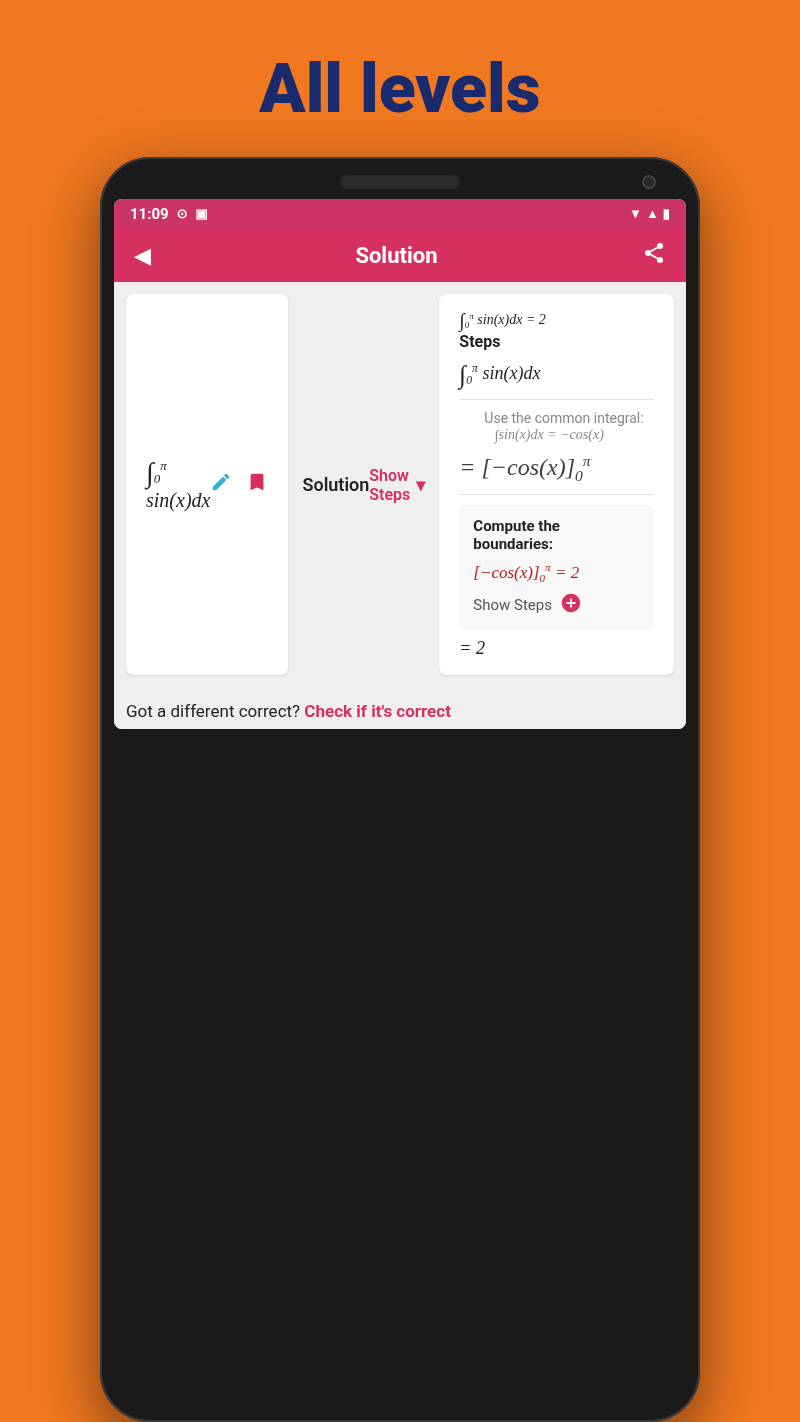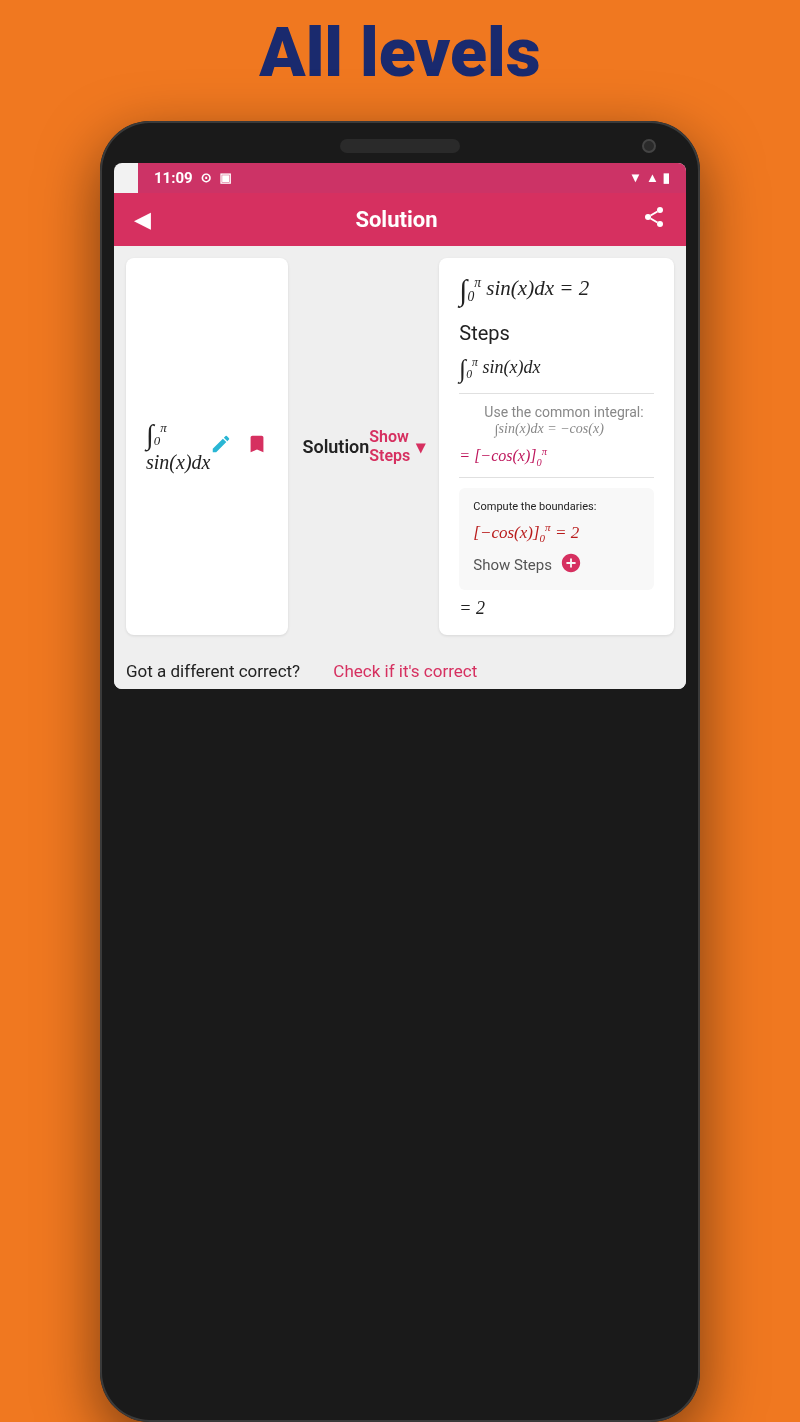--- a/index.html
+++ b/index.html
@@ -14,21 +14,21 @@
       flex-direction: column;
       align-items: center;
     }
 
     .headline {
       text-align: center;
       color: #1a2a6e;
       font-size: 68px;
       font-weight: 900;
       line-height: 1.1;
-      margin-top: 16px;
+      margin-top: 52px;
       margin-bottom: 30px;
       width: 100%;
       padding: 0 60px;
     }
 
     .phone-wrapper {
       position: relative;
       width: 640px;
       flex: 1;
       display: flex;
@@ -80,21 +80,20 @@
     
     .status-bar {
       background: #cc3366;
       display: flex;
       justify-content: space-between;
       align-items: center;
       padding: 6px 16px;
       color: white;
       font-size: 14px;
       font-weight: 600;
-      margin-left: 24px;
     }
 
     .status-left {
       display: flex;
       align-items: center;
       gap: 8px;
     }
 
     .status-time {
       font-weight: 700;
@@ -207,29 +206,29 @@
 
     
     .solution-card {
       background: white;
       border-radius: 8px;
       padding: 16px 20px;
       box-shadow: 0 1px 3px rgba(0,0,0,0.1);
     }
 
     .answer-line {
-      font-size: 21px;
-      color: #222;
-      margin-bottom: 14px;
+      font-size: 14px;
+      color: #222;
+      margin-bottom: 0;
       font-style: italic;
     }
 
     .steps-heading {
-      font-size: 20px;
-      font-weight: 400;
+      font-size: 16px;
+      font-weight: 700;
       color: #222;
       margin-bottom: 10px;
     }
 
     .integral-line {
       font-size: 18px;
       color: #222;
       font-style: italic;
       margin-bottom: 10px;
     }
@@ -245,42 +244,42 @@
       color: #888;
       margin-bottom: 8px;
       margin-left: 25px;
     }
 
     .hint-text {
       font-style: italic;
     }
 
     .eval-line {
-      font-size: 16px;
-      color: #be185d;
+      font-size: 24px;
+      color: #404040;
       font-style: italic;
       margin-bottom: 8px;
     }
 
     
     .boundary-box {
       background: #f8f8f8;
       border-radius: 6px;
       padding: 12px 14px;
       margin: 8px 0;
       display: flex;
       align-items: center;
       gap: 8px;
       flex-wrap: wrap;
     }
 
     .boundary-label {
-      font-size: 11px;
-      color: #222;
-      font-weight: 400;
+      font-size: 15px;
+      color: #222;
+      font-weight: 700;
     }
 
     .boundary-expr {
       font-size: 17px;
       color: #b91c1c;
       font-style: italic;
     }
 
     .show-steps-inline {
       font-size: 15px;
@@ -306,22 +305,21 @@
       background: #efefef;
     }
 
     .bottom-text {
       font-size: 17px;
       color: #222;
     }
 
     .bottom-link {
       color: #d63060;
-      font-weight: 400;
-      margin-left: 29px;
+      font-weight: 700;
     }
 
     
     sup { font-size: 0.65em; vertical-align: super; }
     sub { font-size: 0.65em; vertical-align: sub; }
 
     .math {
       font-style: italic;
       font-family: 'Times New Roman', Times, serif;
     }

